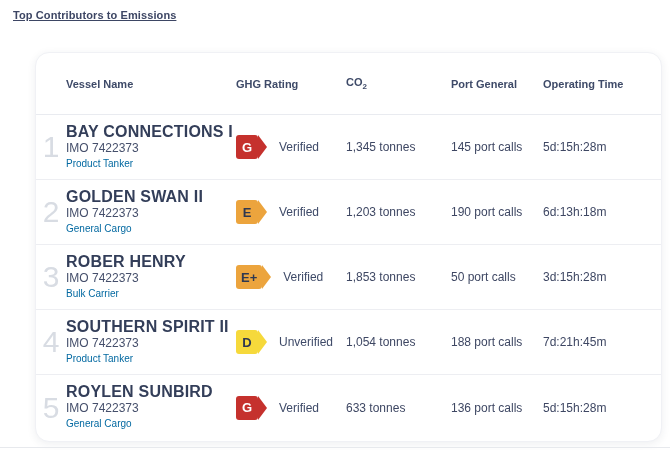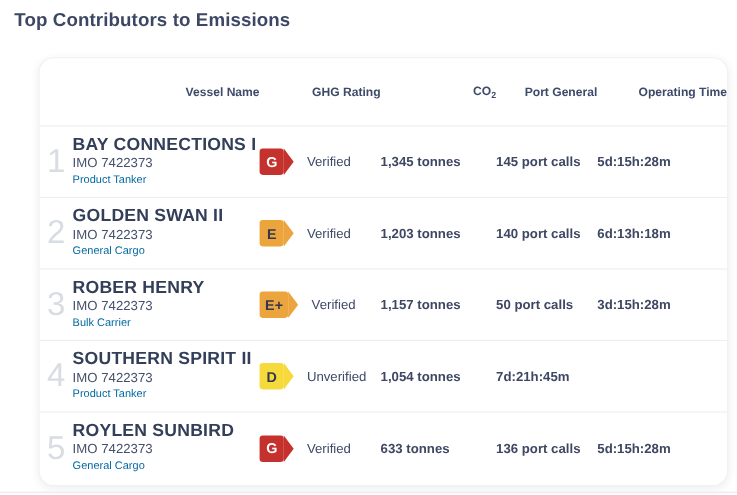--- a/index.html
+++ b/index.html
@@ -7,24 +7,25 @@
   body {
     font-family: "Liberation Sans", sans-serif;
     background: #ffffff;
     position: relative;
     overflow: hidden;
   }
   .page-title {
     position: absolute;
     left: 13px;
     top: 9px;
-    font-size: 17px;
+    font-size: 11px;
     font-weight: 700;
     color: #3d4664;
     letter-spacing: 0.1px;
+    text-decoration: underline;
   }
   .card {
     position: absolute;
     left: 35px;
     top: 52px;
     width: 627px;
     height: 390px;
     background: #ffffff;
     border: 1px solid #f0f1f5;
     border-radius: 14px;
@@ -37,21 +38,20 @@
     align-items: center;
   }
   .header-row {
     height: 62px;
     border-bottom: 1px solid #e9ebf0;
   }
   .header-cell {
     font-size: 11px;
     font-weight: 700;
     color: #3e4a68;
-    text-align: right;
   }
   .sub {
     font-size: 8px;
     vertical-align: -3px;
     font-weight: 700;
   }
   .data-row {
     height: 65px;
     border-bottom: 1px solid #edeef2;
   }
@@ -105,21 +105,20 @@
   }
   .status-label {
     margin-left: 21px;
     font-size: 12px;
     color: #3e4a68;
     text-align: right;
   }
   .value-cell {
     font-size: 12px;
     color: #3e4763;
-    font-weight: bold;
   }
   .container-edge {
     position: absolute;
     left: 0; right: 0; bottom: 2px;
     height: 1px;
     background: #e7e9ed;
   }
 </style>
 </head>
 <body>
@@ -157,52 +156,53 @@
     <div class="vessel-cell">
       <div class="vessel-name">GOLDEN SWAN II</div>
       <div class="vessel-imo">IMO 7422373</div>
       <div class="vessel-type">General Cargo</div>
     </div>
     <div class="ghg-cell">
       <span class="badge" style="--bc: #eca43d; color: rgb(47, 56, 80);">E</span>
       <span class="status-label">Verified</span>
     </div>
     <div class="value-cell">1,203 tonnes</div>
-    <div class="value-cell">140 port calls</div>
+    <div class="value-cell">190 port calls</div>
     <div class="value-cell">6d:13h:18m</div>
   </div>
 
   <div class="grid-row data-row">
     <div class="rank-cell">3</div>
     <div class="vessel-cell">
       <div class="vessel-name">ROBER HENRY</div>
       <div class="vessel-imo">IMO 7422373</div>
       <div class="vessel-type">Bulk Carrier</div>
     </div>
     <div class="ghg-cell">
       <span class="badge" style="--bc: #eca43d; color: rgb(47, 56, 80);">E+</span>
       <span class="status-label">Verified</span>
     </div>
-    <div class="value-cell">1,157 tonnes</div>
+    <div class="value-cell">1,853 tonnes</div>
     <div class="value-cell">50 port calls</div>
     <div class="value-cell">3d:15h:28m</div>
   </div>
 
   <div class="grid-row data-row">
     <div class="rank-cell">4</div>
     <div class="vessel-cell">
       <div class="vessel-name">SOUTHERN SPIRIT II</div>
       <div class="vessel-imo">IMO 7422373</div>
       <div class="vessel-type">Product Tanker</div>
     </div>
     <div class="ghg-cell">
       <span class="badge" style="--bc: #f6d93b; color: rgb(47, 56, 80);">D</span>
       <span class="status-label">Unverified</span>
     </div>
     <div class="value-cell">1,054 tonnes</div>
+    <div class="value-cell">188 port calls</div>
     <div class="value-cell">7d:21h:45m</div>
   </div>
 
   <div class="grid-row data-row">
     <div class="rank-cell">5</div>
     <div class="vessel-cell">
       <div class="vessel-name">ROYLEN SUNBIRD</div>
       <div class="vessel-imo">IMO 7422373</div>
       <div class="vessel-type">General Cargo</div>
     </div>

